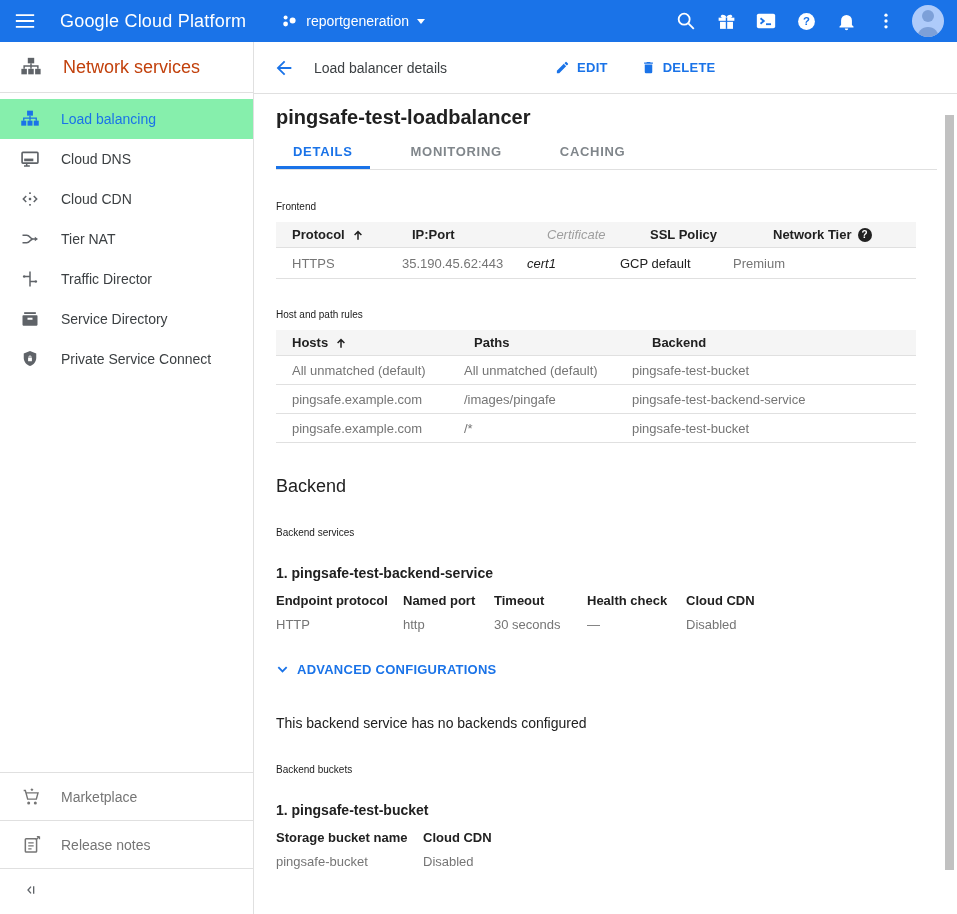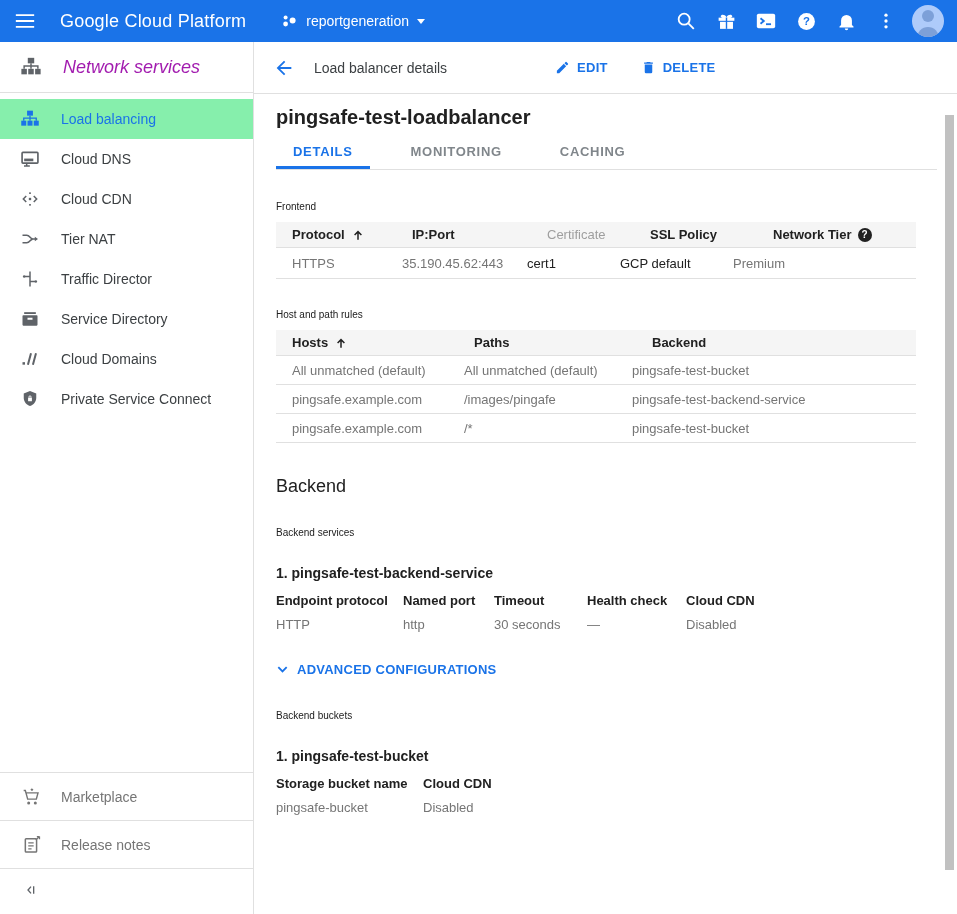--- a/index.html
+++ b/index.html
@@ -18,21 +18,21 @@
   .icon-btn{width:40px;height:40px;display:flex;align-items:center;justify-content:center;cursor:pointer;}
   .avatar{width:32px;height:32px;border-radius:50%;background:#aecbfa;position:relative;overflow:hidden;margin:0 13px 0 6px;cursor:pointer;flex:none;}
   .avatar .head{position:absolute;width:12px;height:12px;border-radius:50%;background:#7da0d8;left:10px;top:5px;}
   .avatar .torso{position:absolute;width:22px;height:13px;border-radius:11px 11px 0 0;background:#7da0d8;left:5px;bottom:-3px;}
 
   
   .app-body{display:flex;height:872px;}
   .sidebar{width:254px;flex:none;border-right:1px solid #e0e0e0;display:flex;flex-direction:column;background:#fff;}
   .sidebar-header{height:51px;flex:none;border-bottom:1px solid #e0e0e0;display:flex;align-items:center;padding-left:20px;}
   .sidebar-header .icon{color:#5f6368;display:flex;}
-  .sidebar-title{font-size:18px;color:#a21caf;margin-left:21px;white-space:nowrap;font-style:italic;}
+  .sidebar-title{font-size:18px;color:#c2410c;margin-left:21px;white-space:nowrap;}
   .nav{padding-top:6px;}
   .nav-item{height:40px;display:flex;align-items:center;padding-left:20px;cursor:pointer;}
   .nav-item .icon{color:#5f6368;display:flex;width:20px;justify-content:center;}
   .nav-item .lbl{font-size:14px;color:#3c4043;margin-left:21px;white-space:nowrap;}
   .nav-item.selected{background:#86efac;}
   .nav-item.selected .icon{color:#1a73e8;}
   .nav-item.selected .lbl{color:#1a73e8;}
   .sidebar-footer{margin-top:auto;}
   .footer-item{height:48px;border-top:1px solid #e0e0e0;display:flex;align-items:center;padding-left:22px;cursor:pointer;}
   .footer-item .icon{color:#757575;display:flex;width:20px;justify-content:center;}
@@ -64,21 +64,21 @@
 
   .tbl{width:640px;margin-top:10px;font-size:13px;}
   .row{display:flex;align-items:center;}
   .thead{background:#f5f5f5;height:26px;border-bottom:1px solid #e0e0e0;font-weight:bold;color:#212121;gap:10px;}
   .thead .c{display:flex;align-items:center;}
   .trow{border-bottom:1px solid #e0e0e0;}
   .frontend .trow{height:31px;}
   .hostpath .trow{height:29px;}
   .frontend .c1{width:126px;padding-left:16px;}
   .frontend .c2{width:125px;}
-  .frontend .c3{width:93px;}
+  .frontend .c3{width:93px;font-style:italic;}
   .frontend .c4{width:113px;}
   .frontend .c5{flex:1;}
   .hostpath .c1{width:188px;padding-left:16px;}
   .hostpath .c2{width:168px;}
   .hostpath .c3{flex:1;}
   .hdr-gray{color:#9e9e9e;font-weight:400;}
   .gray{color:#757575;}
   .dark{color:#212121;}
   .sort-icon{display:flex;margin-left:7px;color:#212121;}
   .help-badge{width:14px;height:14px;border-radius:50%;background:#212121;color:#fff;font-size:10px;font-weight:bold;display:inline-flex;align-items:center;justify-content:center;margin-left:6px;cursor:pointer;}
@@ -244,29 +244,20 @@
       </div>
       <div class="nav-item">
         <span class="icon">
           <svg width="20" height="20" viewBox="0 0 24 24">
               <rect x="5" y="3.8" width="14" height="2.2" fill="currentColor"></rect>
               <rect x="3" y="7.5" width="18" height="12.5" rx="1" fill="currentColor"></rect>
               <rect x="9" y="10.5" width="6" height="2.4" fill="#fff"></rect>
             </svg>
         </span>
         <span class="lbl">Service Directory</span>
-      </div>
-      <div class="nav-item">
-        <span class="icon">
-          <svg width="20" height="20" viewBox="0 0 24 24">
-              <rect x="3" y="15.8" width="3" height="3" fill="currentColor"></rect>
-              <path d="M9.5 19L13.2 5M15.5 19L19.2 5" stroke="currentColor" stroke-width="2.4"></path>
-            </svg>
-        </span>
-        <span class="lbl">Cloud Domains</span>
       </div>
       <div class="nav-item">
         <span class="icon">
           <svg width="20" height="20" viewBox="0 0 24 24">
               <path d="M12 2.5l7.5 2.8v5.2c0 4.8-3.2 8.6-7.5 10-4.3-1.4-7.5-5.2-7.5-10V5.3z" fill="currentColor"></path>
               <rect x="9.7" y="10.6" width="4.6" height="4" rx="0.6" fill="#fff"></rect>
               <path d="M10.8 10.6V9.4a1.2 1.2 0 012.4 0v1.2" stroke="#fff" stroke-width="1.1" fill="none"></path>
             </svg>
         </span>
         <span class="lbl">Private Service Connect</span>
@@ -424,20 +415,21 @@
         </div>
       </div>
 
       <div class="advanced">
         <svg width="13" height="13" viewBox="0 0 14 14">
             <path d="M2.5 4.5L7 9l4.5-4.5" stroke="#1a73e8" stroke-width="2" fill="none"></path>
           </svg>
         <span>ADVANCED CONFIGURATIONS</span>
       </div>
 
+      <div class="empty-msg">This backend service has no backends configured</div>
 
       <div id="buckets-heading" class="section-heading">Backend buckets</div>
       <div class="item-title">1. pingsafe-test-bucket</div>
 
       <div class="kv-grid kv-buckets">
         <div class="kv-col">
           <div class="kv-label">Storage bucket name</div>
           <div class="kv-value">pingsafe-bucket</div>
         </div>
         <div class="kv-col">

